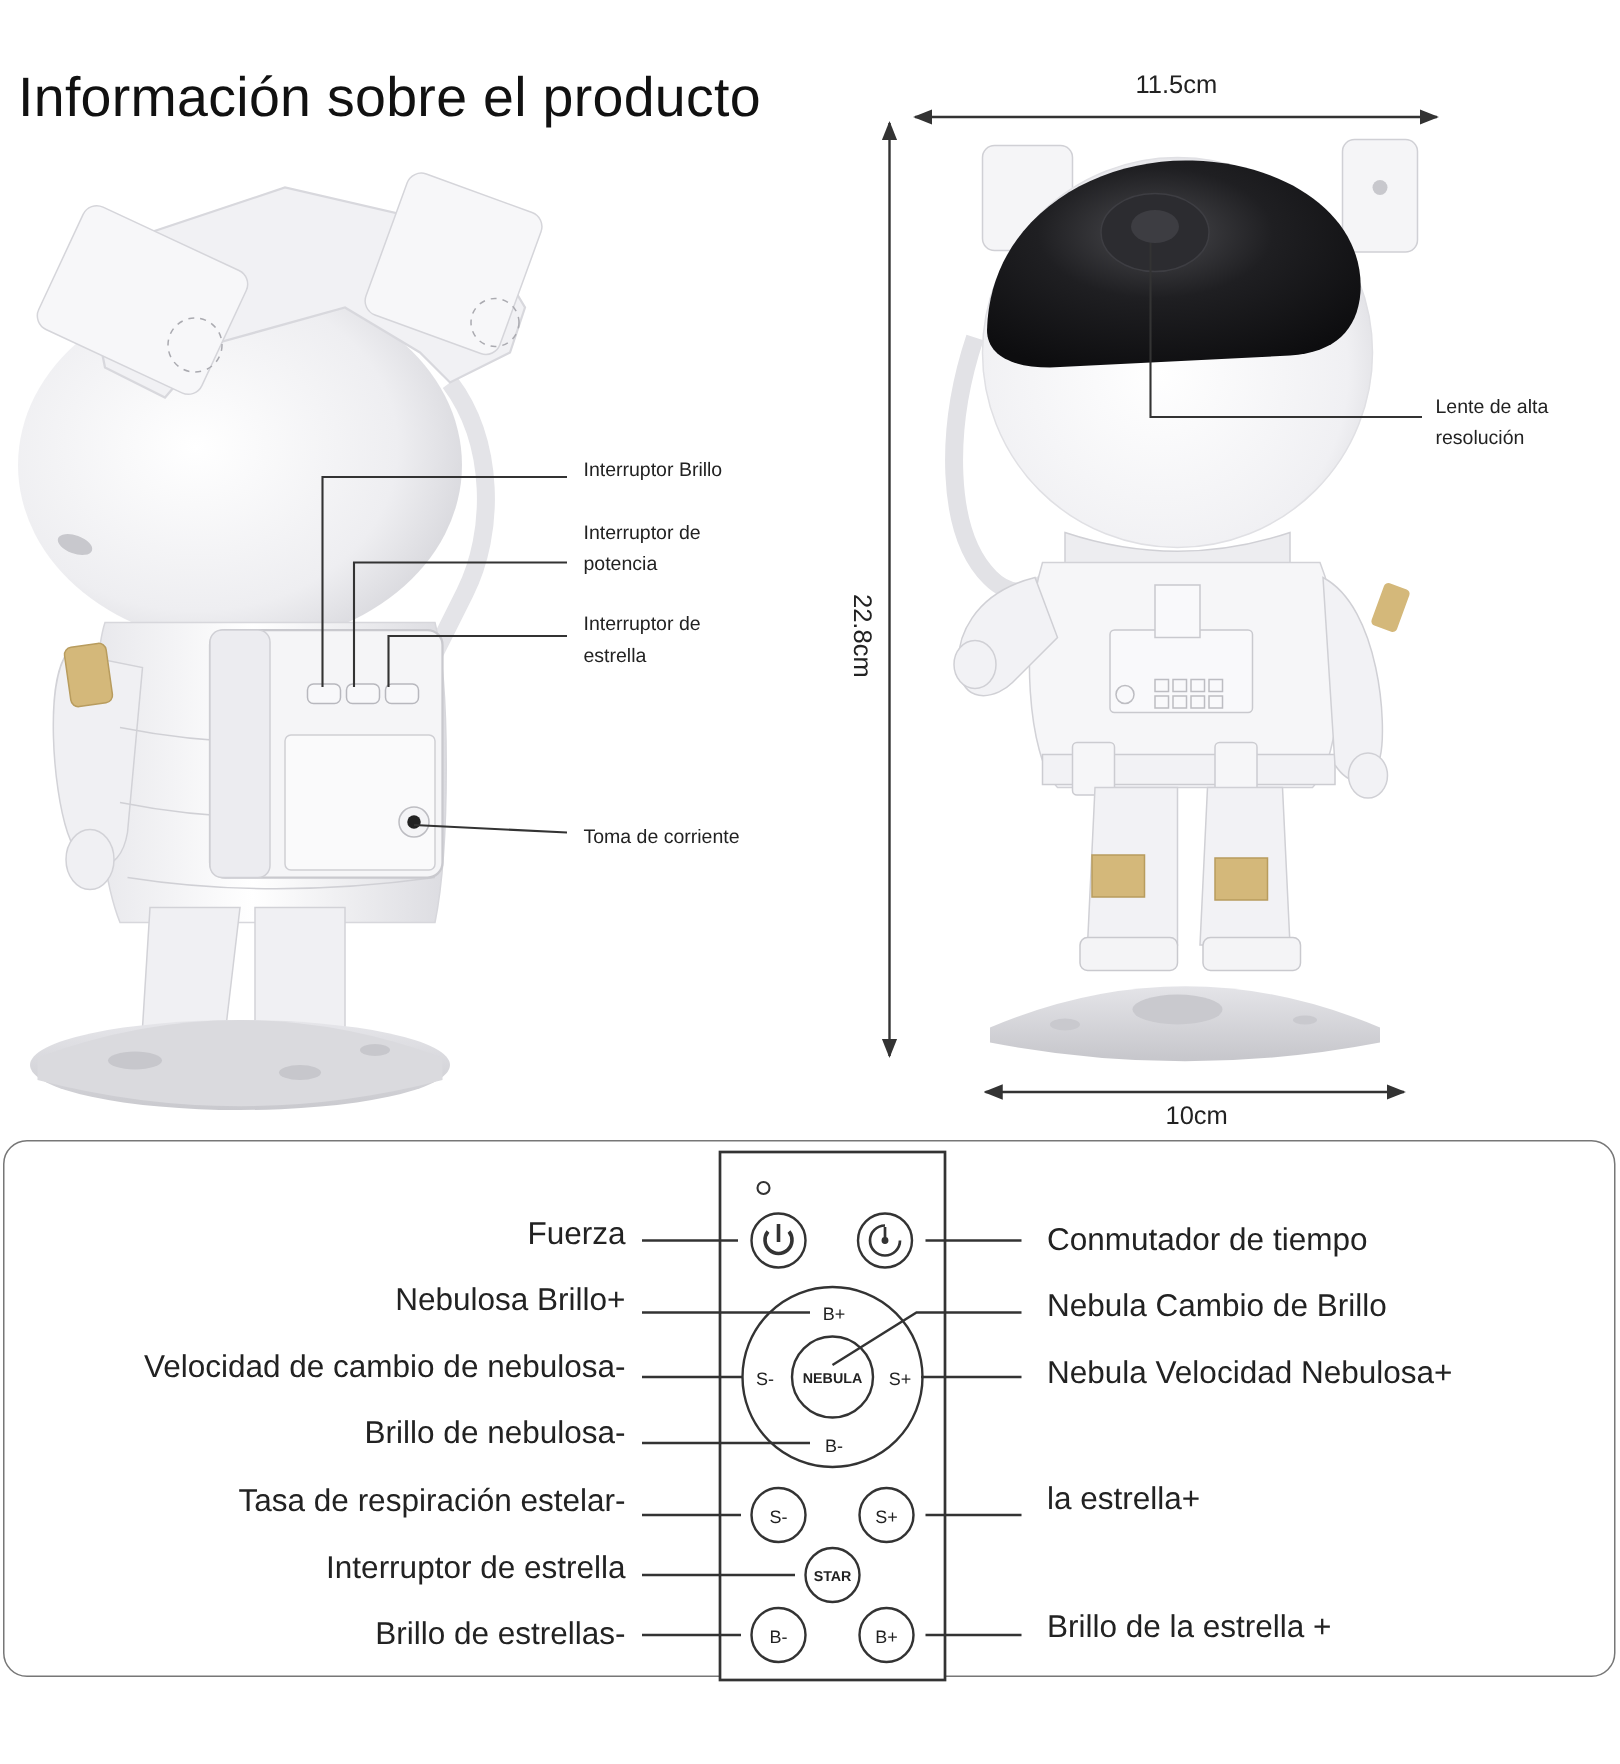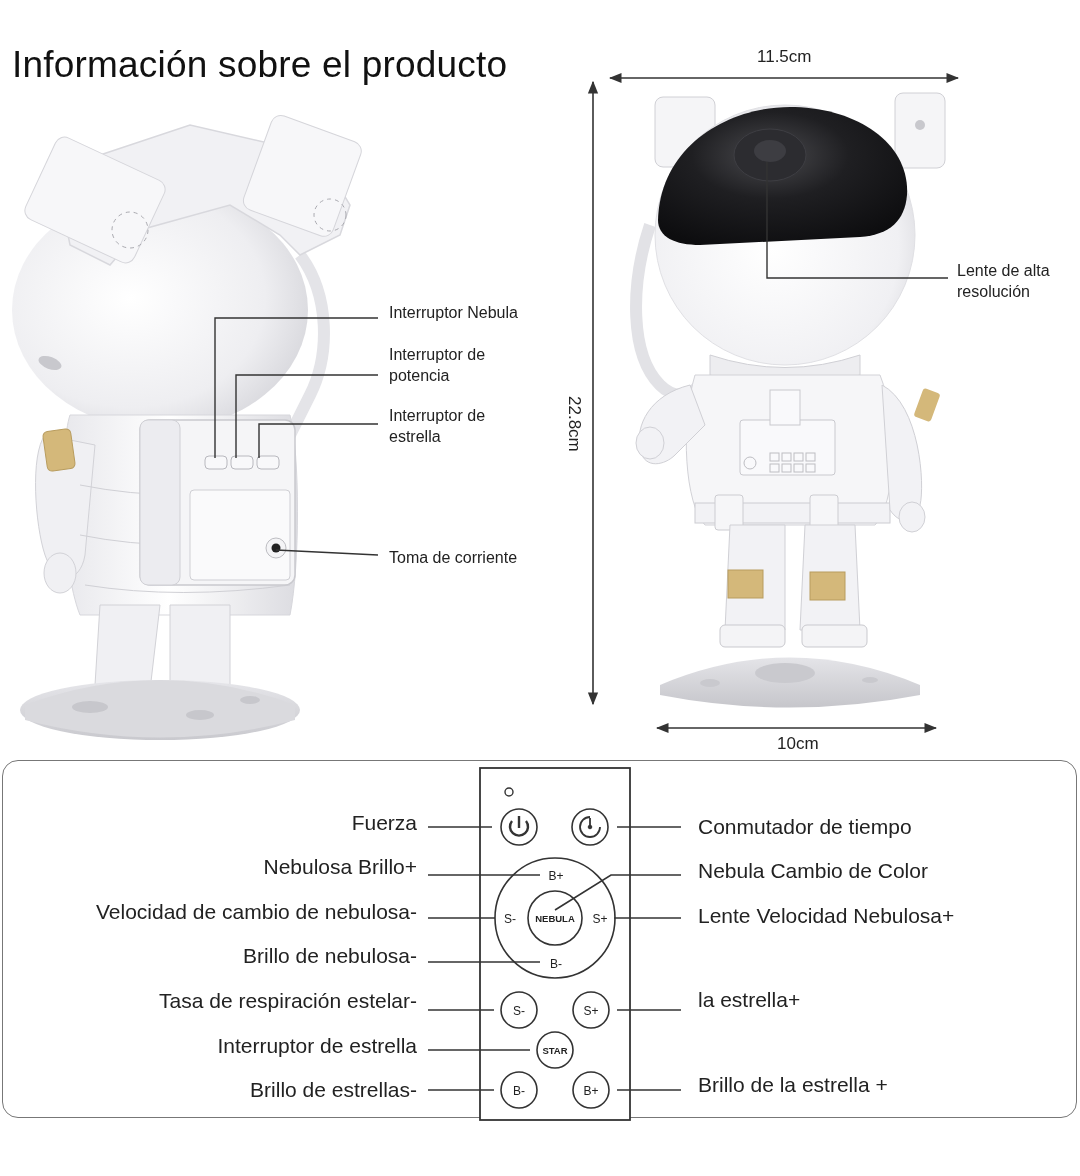--- a/index.html
+++ b/index.html
@@ -1,20 +1,20 @@
 <!DOCTYPE html>
 <html><head>
 <meta charset="utf-8">
 <style>
   html, body { margin: 0; padding: 0; background: #ffffff; }
   body { width: 1080px; height: 1176px; position: relative; overflow: hidden;
          font-family: "Liberation Sans", "DejaVu Sans", sans-serif; color: #1a1a1a; }
   .abs { position: absolute; }
   .title { left: 12px; top: 44px; font-size: 37px; font-weight: normal; color: #111; letter-spacing: 0.2px; white-space: nowrap; }
-  .callout { font-size: 16px; line-height: 21px; color: #222; white-space: nowrap; }
+  .callout { font-size: 13px; line-height: 21px; color: #222; white-space: nowrap; }
   .dim { font-size: 17px; color: #222; white-space: nowrap; }
   .dim-v { transform: rotate(90deg); transform-origin: left top; }
   svg { position: absolute; overflow: visible; }
   .remote-box { left: 2px; top: 760px; width: 1075px; height: 358px; border: 1.6px solid #777; border-radius: 16px; box-sizing: border-box; }
   .rlabel { font-size: 21px; color: #222; white-space: nowrap; line-height: 24px; text-align: right; }
   .rlabel.left { text-align: right; }
 </style>
 </head>
 <body>
 
@@ -78,21 +78,21 @@
   <ellipse cx="250" cy="605" rx="10" ry="4" fill="#c7c7cc"></ellipse>
 </svg>
 
 <svg width="1080" height="1176" style="left:0;top:0" viewBox="0 0 1080 1176">
   <polyline points="215,458 215,318 378,318" fill="none" stroke="#333" stroke-width="1.4"></polyline>
   <polyline points="236,458 236,375 378,375" fill="none" stroke="#333" stroke-width="1.4"></polyline>
   <polyline points="259,458 259,424 378,424" fill="none" stroke="#333" stroke-width="1.4"></polyline>
   <line x1="276" y1="550" x2="378" y2="555" stroke="#333" stroke-width="1.4"></line>
 </svg>
 
-<div class="abs callout" style="left:389px;top:302px">Interruptor Nebula</div>
+<div class="abs callout" style="left:389px;top:302px">Interruptor Brillo</div>
 <div class="abs callout" style="left:389px;top:344px">
   <div>Interruptor de</div>
   <div>potencia</div>
 </div>
 <div class="abs callout" style="left:389px;top:405px">
   <div>Interruptor de</div>
   <div>estrella</div>
 </div>
 <div class="abs callout" style="left:389px;top:547px">Toma de corriente</div>
 
@@ -248,18 +248,18 @@
 
 <div class="abs rlabel left" style="right:663px;top:811px">Fuerza</div>
 <div class="abs rlabel left" style="right:663px;top:855px">Nebulosa Brillo+</div>
 <div class="abs rlabel left" style="right:663px;top:900px">Velocidad de cambio de nebulosa-</div>
 <div class="abs rlabel left" style="right:663px;top:944px">Brillo de nebulosa-</div>
 <div class="abs rlabel left" style="right:663px;top:989px">Tasa de respiración estelar-</div>
 <div class="abs rlabel left" style="right:663px;top:1034px">Interruptor de estrella</div>
 <div class="abs rlabel left" style="right:663px;top:1078px">Brillo de estrellas-</div>
 
 <div class="abs rlabel" style="left:698px;top:815px">Conmutador de tiempo</div>
-<div class="abs rlabel" style="left:698px;top:859px">Nebula Cambio de Color</div>
-<div class="abs rlabel" style="left:698px;top:904px">Lente Velocidad Nebulosa+</div>
+<div class="abs rlabel" style="left:698px;top:859px">Nebula Cambio de Brillo</div>
+<div class="abs rlabel" style="left:698px;top:904px">Nebula Velocidad Nebulosa+</div>
 <div class="abs rlabel" style="left:698px;top:988px">
   <div>la estrella+</div>
 </div>
 <div class="abs rlabel" style="left:698px;top:1073px">Brillo de la estrella +</div>
 
 </body></html>

